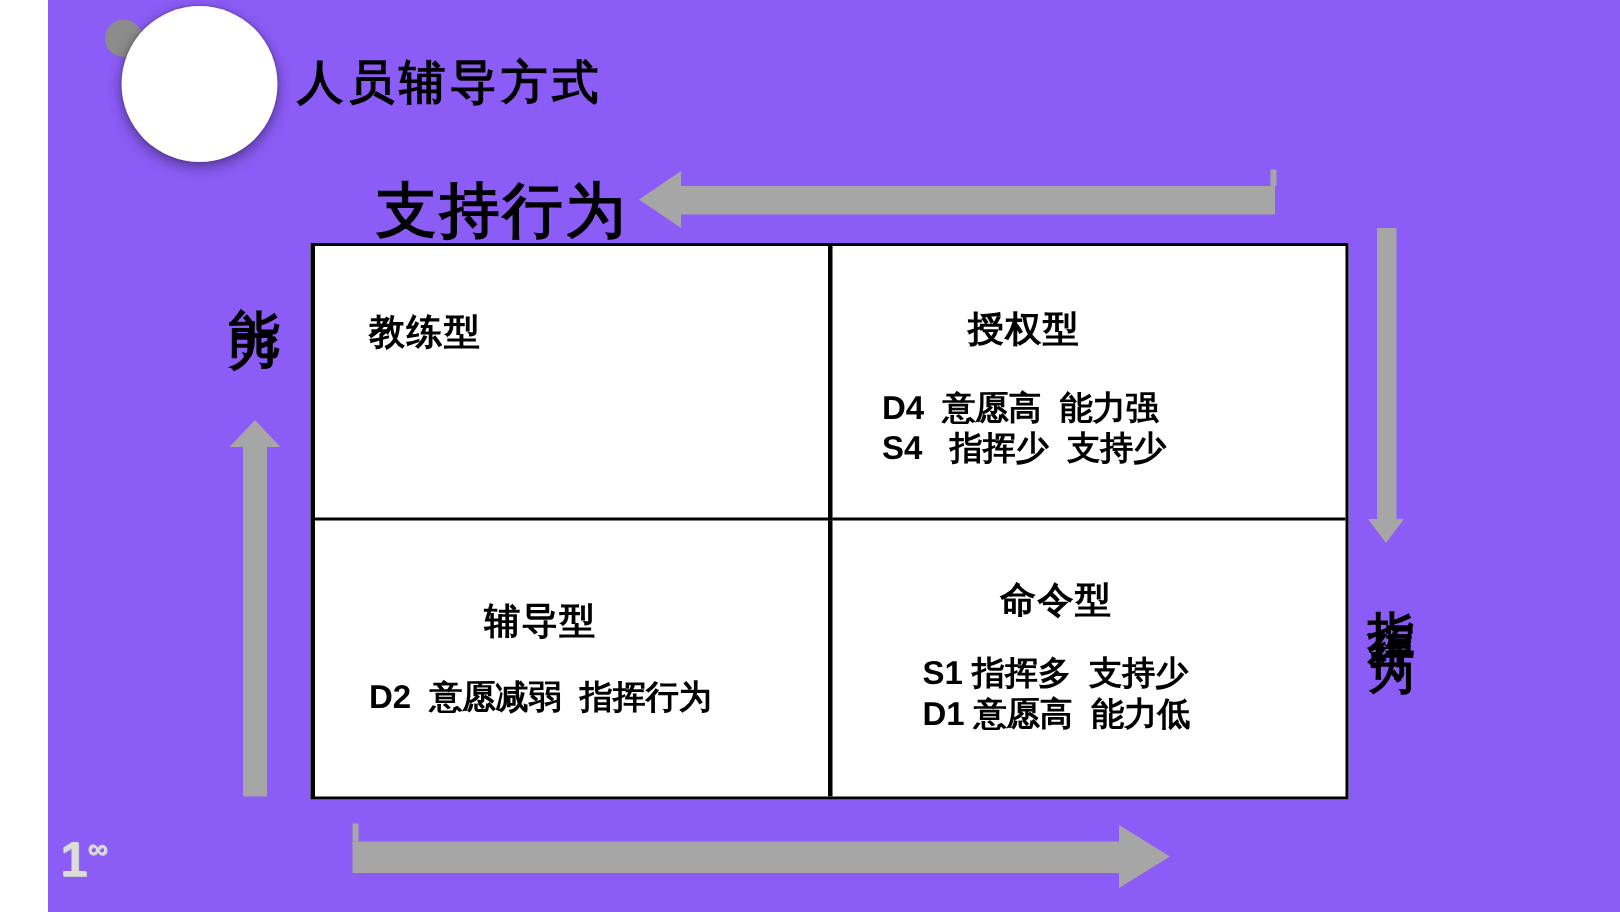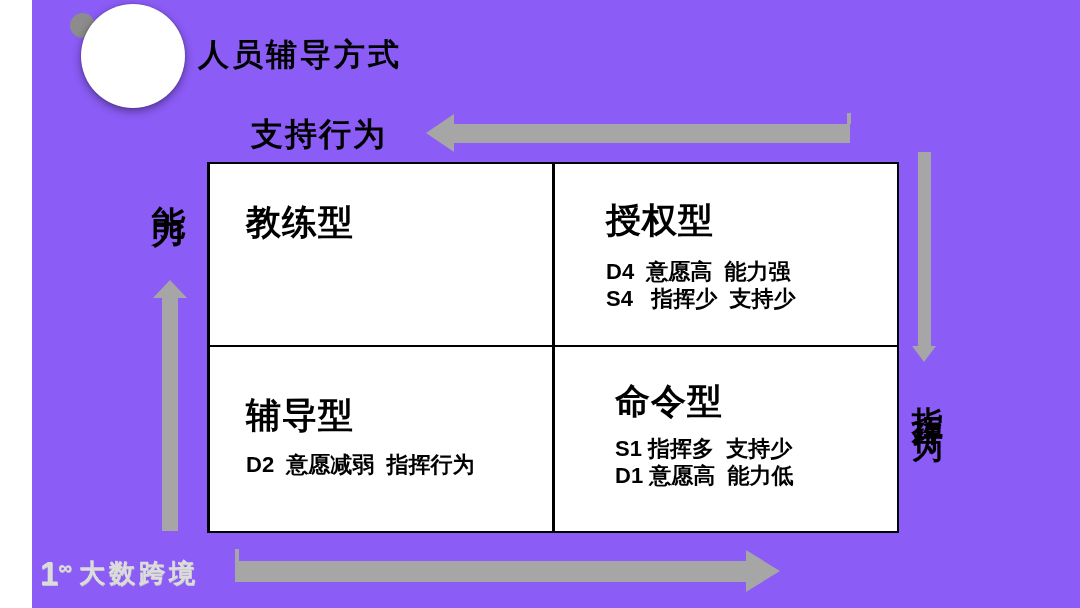--- a/index.html
+++ b/index.html
@@ -11,21 +11,21 @@
     position:relative;width:1080px;height:608px;background:#8b5cf6;overflow:hidden;
     font-family:"Liberation Sans","DejaVu Sans",sans-serif;color:#000;margin-left:32px;
   }
   
   .circle-small{position:absolute;left:38px;top:13px;width:25px;height:25px;border-radius:50%;background:#8c8c8c;z-index:1;}
   .circle-big{position:absolute;left:49px;top:4px;width:104px;height:104px;border-radius:50%;background:#fff;
     box-shadow:0 3px 9px rgba(0,0,0,0.42), 0 0 2px rgba(0,0,0,0.25);z-index:2;}
   
   .slide-title{position:absolute;left:166px;top:34px;font-size:31px;font-weight:bold;letter-spacing:3px;z-index:3;}
   
-  .axis-top{position:absolute;left:219px;top:113px;font-size:32px;font-weight:bold;letter-spacing:2px;font-family:Liberation Serif, serif;}
+  .axis-top{position:absolute;left:219px;top:113px;font-size:40px;font-weight:bold;letter-spacing:2px;font-family:Liberation Serif, serif;}
   .axis-bottom{position:absolute;left:751px;top:548px;font-size:33px;font-weight:bold;letter-spacing:2px;}
   .v-label{position:absolute;writing-mode:vertical-rl;text-orientation:upright;font-weight:bold;}
   .axis-left{left:114px;top:178px;font-size:34px;letter-spacing:8px;}
   .axis-right{left:874px;top:382px;font-size:31px;letter-spacing:8px;}
   
   .arrow-part{position:absolute;background:var(--arrow);}
   .tri{position:absolute;width:0;height:0;}
   
   .a-top-body{left:421px;top:124px;width:397px;height:19px;}
   .a-top-head{left:394px;top:114px;border-top:19px solid transparent;border-bottom:19px solid transparent;border-right:28px solid var(--arrow);}
@@ -45,24 +45,24 @@
     position:absolute;left:175px;top:162px;width:692px;height:371px;box-sizing:border-box;
     border:2px solid var(--line);border-left-width:3px;
     display:grid;grid-template-columns:345px 1fr;grid-template-rows:183px 1fr;background:#fff;
   }
   .quad{position:relative;box-sizing:border-box;}
   .q1{border-right:3px solid var(--line);border-bottom:2px solid var(--line);}
   .q2{border-bottom:2px solid var(--line);}
   .q3{border-right:3px solid var(--line);}
   .q-content{position:absolute;display:inline-block;}
   .q1 .q-content{left:36px;top:38px;}
-  .q2 .q-content{left:51px;top:36px;}
+  .q2 .q-content{left:33px;top:36px;}
   .q3 .q-content{left:36px;top:48px;}
   .q4 .q-content{left:60px;top:34px;}
-  .q-title{font-size:35px;font-weight:bold;line-height:40px;letter-spacing:1px;}
+  .q-title{font-size:24px;font-weight:bold;line-height:40px;text-align:center;letter-spacing:1px;}
   .q1 .q-title{margin-bottom:25px;}
   .q2 .q-title{margin-bottom:18px;}
   .q3 .q-title{margin-bottom:16px;}
   .q4 .q-title{margin-bottom:14px;}
   .q-line{font-size:22px;font-weight:bold;line-height:27px;white-space:pre;}
   
   .watermark{position:absolute;left:8px;top:556px;display:flex;align-items:center;gap:7px;
     color:#dcdcdc;text-shadow:0.5px 0.5px 0 #c6c6c6;user-select:none;}
   .wm-logo{font-size:33px;font-weight:bold;line-height:33px;display:flex;align-items:flex-start;}
   .wm-logo .inf{font-size:19px;line-height:19px;margin-top:1px;}
@@ -121,16 +121,15 @@
 
   <div class="arrow-part a-bottom-body"></div>
   <div class="tri a-bottom-head"></div>
   <div class="arrow-part a-bottom-tick"></div>
 
   <div class="watermark">
     <span class="wm-logo">
         <span>1</span>
         <span class="inf">∞</span>
       </span>
-    <span class="wm-text">大数跨境</span>
   </div>
 
 </div>
 
 </body></html>

